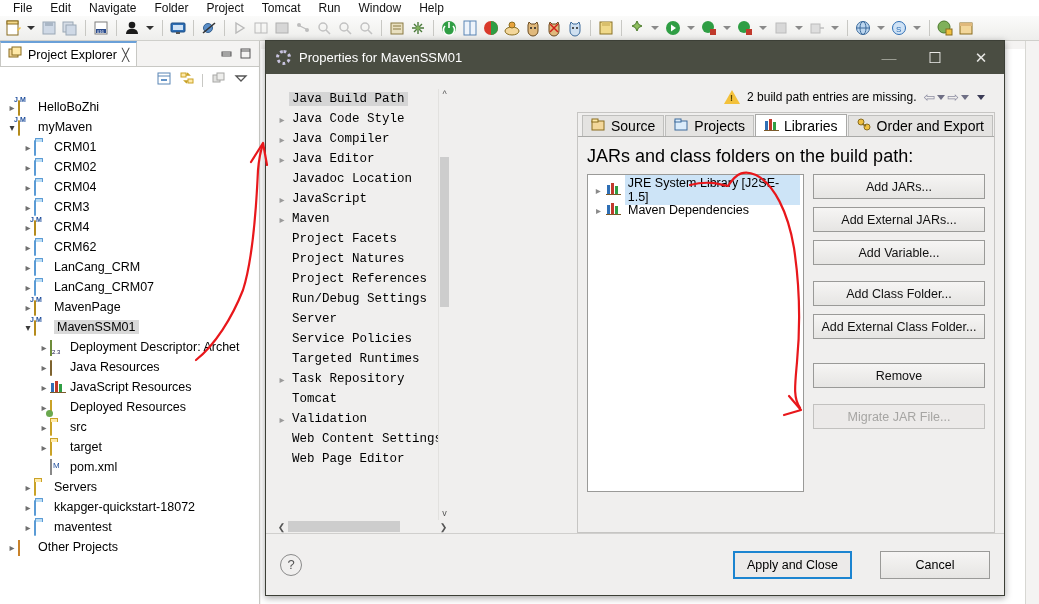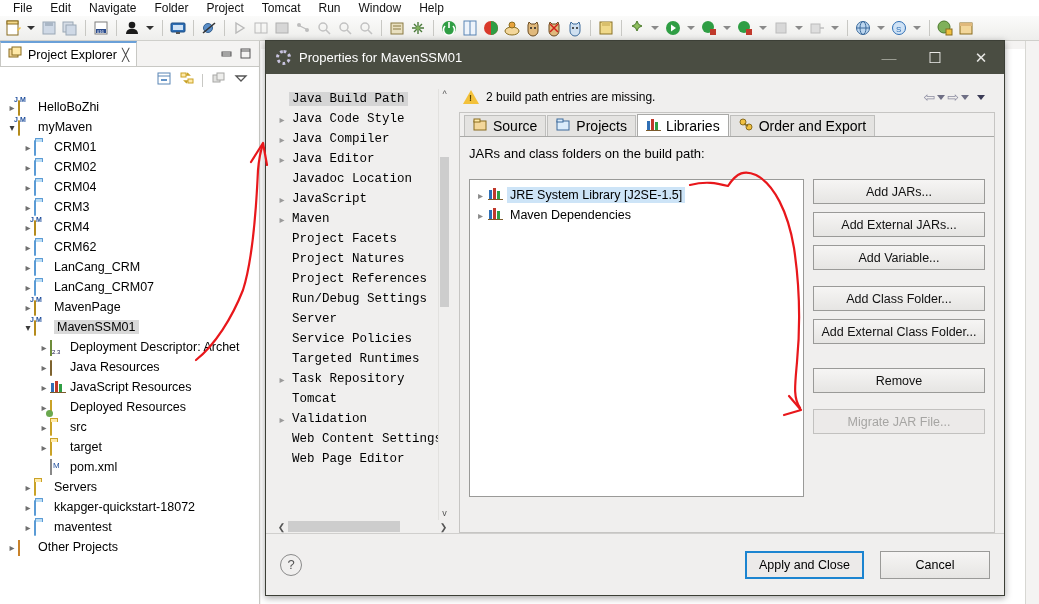--- a/index.html
+++ b/index.html
@@ -96,58 +96,58 @@
   .nav-row .nlbl { padding:0 3px;font-family:Liberation Mono, monospace; }
   .nav-row.sel .nlbl { background:#d5d5d5; }
   .vscroll { position:absolute; right:0; top:0; bottom:13px; width:12px; background:#f0efee; border-left:1px solid #e2e1df;}
   .vscroll .thumb { position:absolute; left:1px; right:1px; top:68px; height:150px; background:#cdcdcd; }
   .vscroll .ar { position:absolute; left:0; right:0; height:12px; text-align:center; font-size:9px; color:#555; }
   .hscroll { position:absolute; left:0; right:0; bottom:0; height:13px; background:#f0efee; display:flex; align-items:center;}
   .hscroll .ha { width:13px; text-align:center; font-size:9px; color:#555; }
   .hscroll .htrack { flex:1; height:11px; position:relative; }
   .hscroll .hthumb { position:absolute; left:0; top:0; height:11px; width:112px; background:#cdcdcd; }
 
-  .page-col { flex:1; margin-left:9px; display:flex; flex-direction:column; }
+  .page-col { flex:1; margin-left:9px; display:flex; flex-direction:column;align-items:flex-end; }
   .msgbar { height:30px; display:flex; align-items:center; gap:7px; padding:0 4px; }
   .warn-tri { width:0;height:0;border-left:8px solid transparent;border-right:8px solid transparent;
               border-bottom:14px solid #f3c13a; position:relative; }
   .warn-tri:after { content:"!"; position:absolute; left:-2px; top:3px; font-size:9px; color:#5a4500; font-weight:bold;}
   .msgbar .navs { margin-left:auto; display:flex; align-items:center; gap:2px; padding-right:6px;}
   .arrow-gl { color:#8b8ba0; font-size:14px; }
   .mini-caret { width:0;height:0;border-left:4px solid transparent;border-right:4px solid transparent;
                 border-top:5px solid #6f6f85; }
 
   .page-box { flex:1; border:1px solid #c6c5c3; background:#f0efee; padding:0; position:relative; }
   .tabrow { display:flex; align-items:flex-end; height:24px; padding-left:4px; padding-top:3px;
             border-bottom:1px solid #a9a9a7; }
   .ptab { display:flex; align-items:center; gap:5px; height:21px; padding:0 8px; font-size:14px;
           border:1px solid #bfbfbd; border-bottom:none; background:#e4e3e1; margin-right:1px; }
   .ptab.active { background:#ffffff; border-color:#a9a9a7; height:22px; }
   .panel-inner { position:absolute; left:0; right:0; top:25px; bottom:0; background:#f0efee; padding:8px 9px; }
-  .panel-title { font-size:13px; margin-bottom:18px; }
+  .panel-title { font-size:18px; margin-bottom:7px; }
   .lib-area { display:flex; gap:9px; height:318px; }
   .lib-list { flex:1; background:#ffffff; border:1px solid #9a9a98; padding:5px 3px; }
   .lib-row { height:20px; display:flex; align-items:center; font-size:12.5px; }
   .lib-row .arrow { width:15px; text-align:center; color:#8a8a8a; font-size:10px; }
   .lib-row .lname { padding:1px 3px; }
   .lib-row.sel .lname { background:#cde4f7; }
   .btn-col { width:172px; display:flex; flex-direction:column; }
   .btn { height:25px; background:linear-gradient(#f6f5f4,#e6e5e3); border:1px solid #9a9a98;
          font-size:12.5px; display:flex; align-items:center; justify-content:center; color:#111; }
   .btn.disabled { color:#a6a5a3; background:#eceae9; border-color:#c2c1bf; }
   .gap8 { height:8px; } .gap16 { height:16px; }
   .apply-row { display:flex; justify-content:flex-end; margin-top:9px; }
   .apply-btn { width:86px; height:26px; background:linear-gradient(#f6f5f4,#e6e5e3);
                border:1px solid #9a9a98; font-size:12.5px; display:flex; align-items:center; justify-content:center;}
 
   .dlg-foot { position:absolute; left:0; right:0; bottom:0; height:62px; background:#f0efee;
               border-top:1px solid #d0cfcd; display:flex; align-items:center; padding:0 14px; }
   .help-circle { width:22px;height:22px;border-radius:50%;border:1px solid #8a8a8a; color:#555;
                  display:flex; align-items:center; justify-content:center; font-size:13px; }
-  .foot-btns { margin-left:auto; display:flex; gap:16px; }
+  .foot-btns { margin-left:auto; display:flex; gap:28px; }
   .foot-btn { height:28px; min-width:110px; padding:0 12px; background:linear-gradient(#f6f5f4,#e6e5e3);
               border:1px solid #9a9a98; font-size:12.5px; display:flex; align-items:center; justify-content:center; }
   .foot-btn.focus { border:2px solid #1b84d0; background:#eceae9; }
 
   #annot { position:absolute; inset:0; pointer-events:none; }
 </style>
 </head>
 <body>
 
 <div id="ide">

